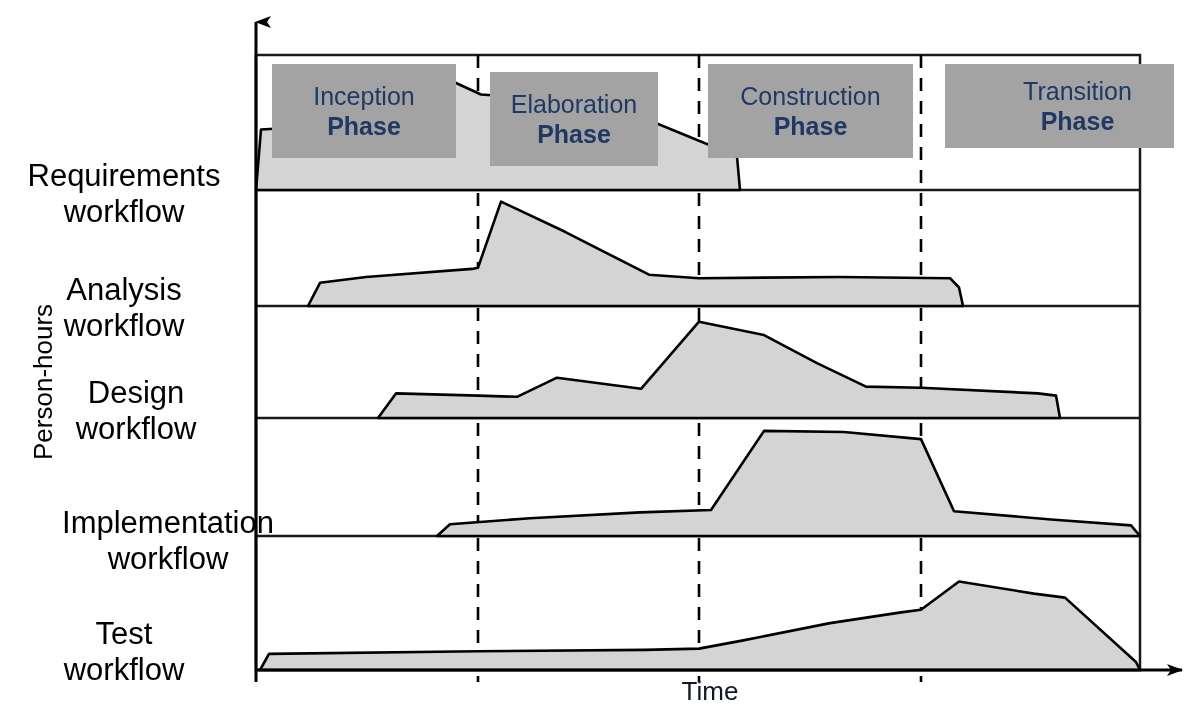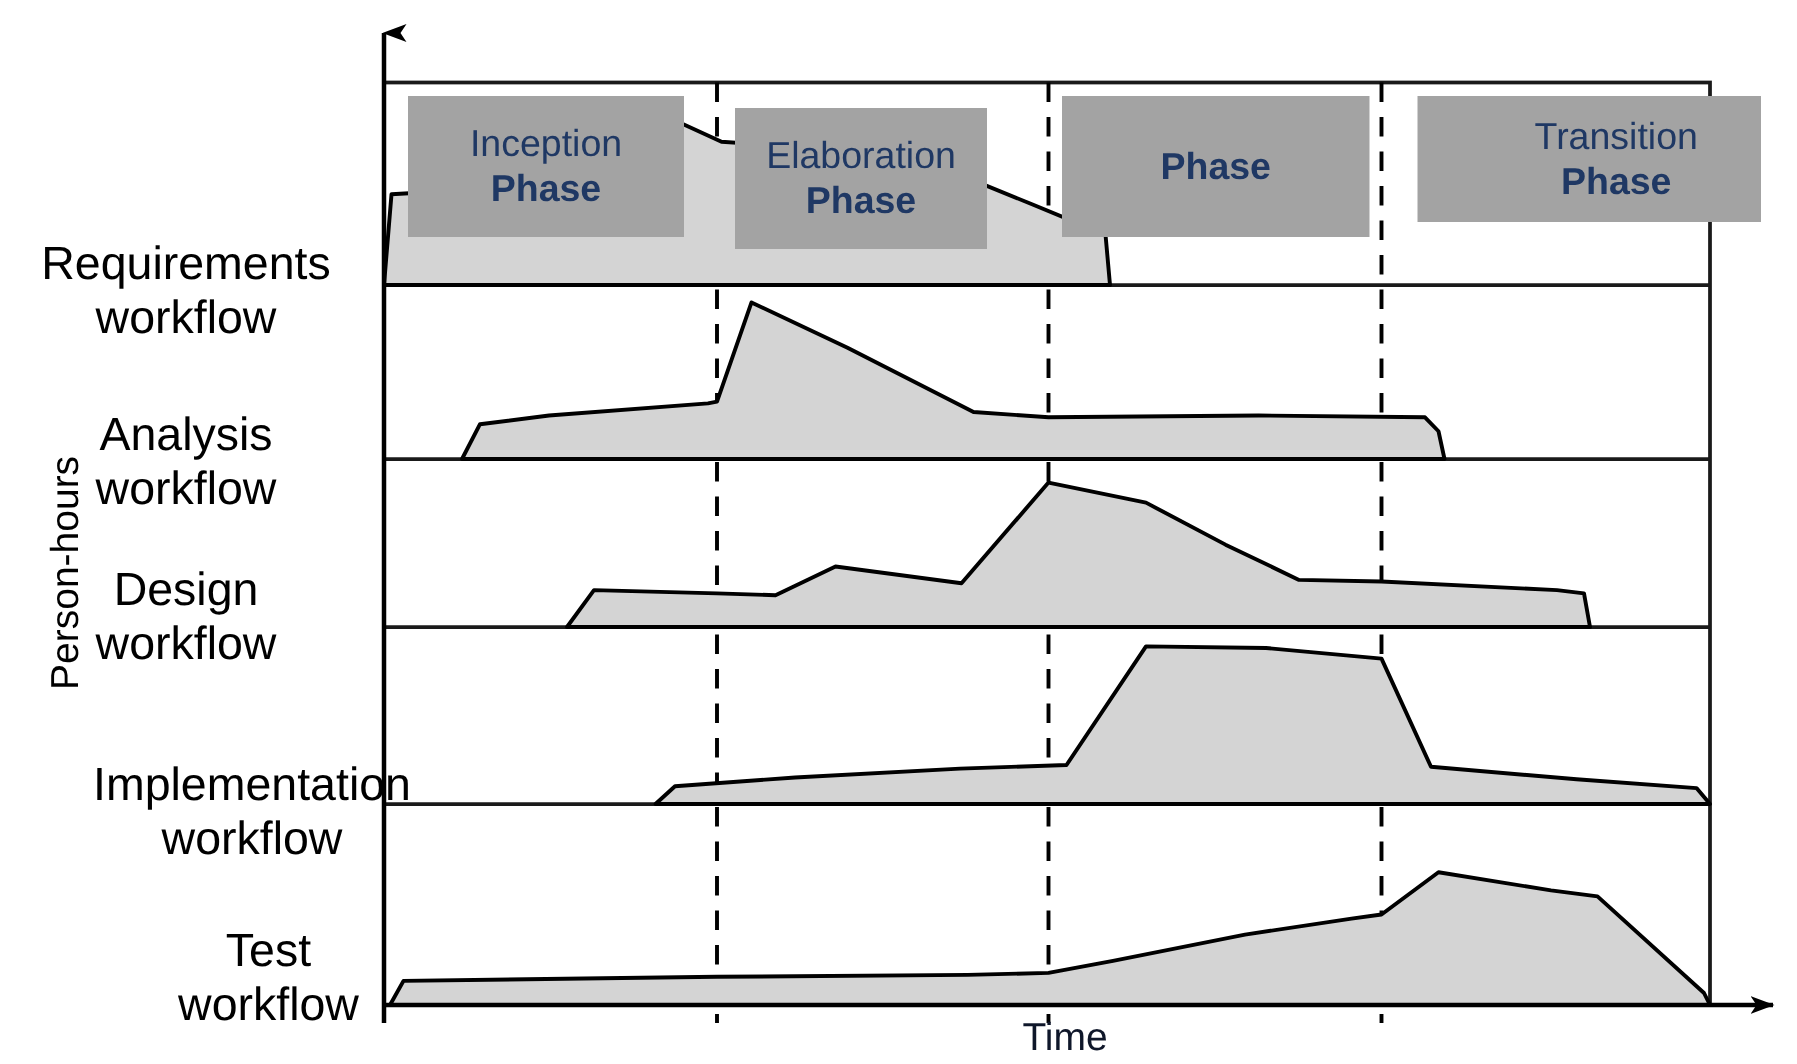--- a/index.html
+++ b/index.html
@@ -123,49 +123,50 @@
     <span>Inception</span>
     <span class="p2">Phase</span>
   </div>
 
   <div class="phase-box" style="left:490px; top:72px; width:168px; height:94px;">
     <span>Elaboration</span>
     <span class="p2">Phase</span>
   </div>
 
   <div class="phase-box" style="left:708px; top:64px; width:205px; height:94px;">
+    <span>Construction</span>
     <span class="p2">Phase</span>
   </div>
 
   <div class="phase-box" style="left:945px; top:64px; width:193px; height:84px;padding-left:36px;">
     <span>Transition</span>
     <span class="p2">Phase</span>
   </div>
 
   <div class="wf-label" style="left:0px; top:158px; width:248px;">
     <span>Requirements</span>
     <span class="l2">workflow</span>
   </div>
 
   <div class="wf-label" style="left:0px; top:272px; width:248px;">
     <span>Analysis</span>
     <span class="l2">workflow</span>
   </div>
 
-  <div class="wf-label" style="left:0px; top:375px; width:248px;">
+  <div class="wf-label" style="left:0px; top:375px; width:248px;padding-left:12px;">
     <span>Design</span>
     <span class="l2">workflow</span>
   </div>
 
   <div class="wf-label" style="left:0px; top:505px; width:248px;padding-left:44px;">
     <span>Implementation</span>
     <span class="l2">workflow</span>
   </div>
 
-  <div class="wf-label" style="left:16px; top:616px; width:248px;padding-left:39px;">
+  <div class="wf-label" style="left:0px; top:616px; width:248px;">
     <span>Test</span>
     <span class="l2">workflow</span>
   </div>
 
   <div class="axis-title-y" style="left:28px; top:460px;">Person-hours</div>
 
   <div class="axis-title-x" style="left:620px; top:676px; width:180px;">Time</div>
 
 </div>
 

